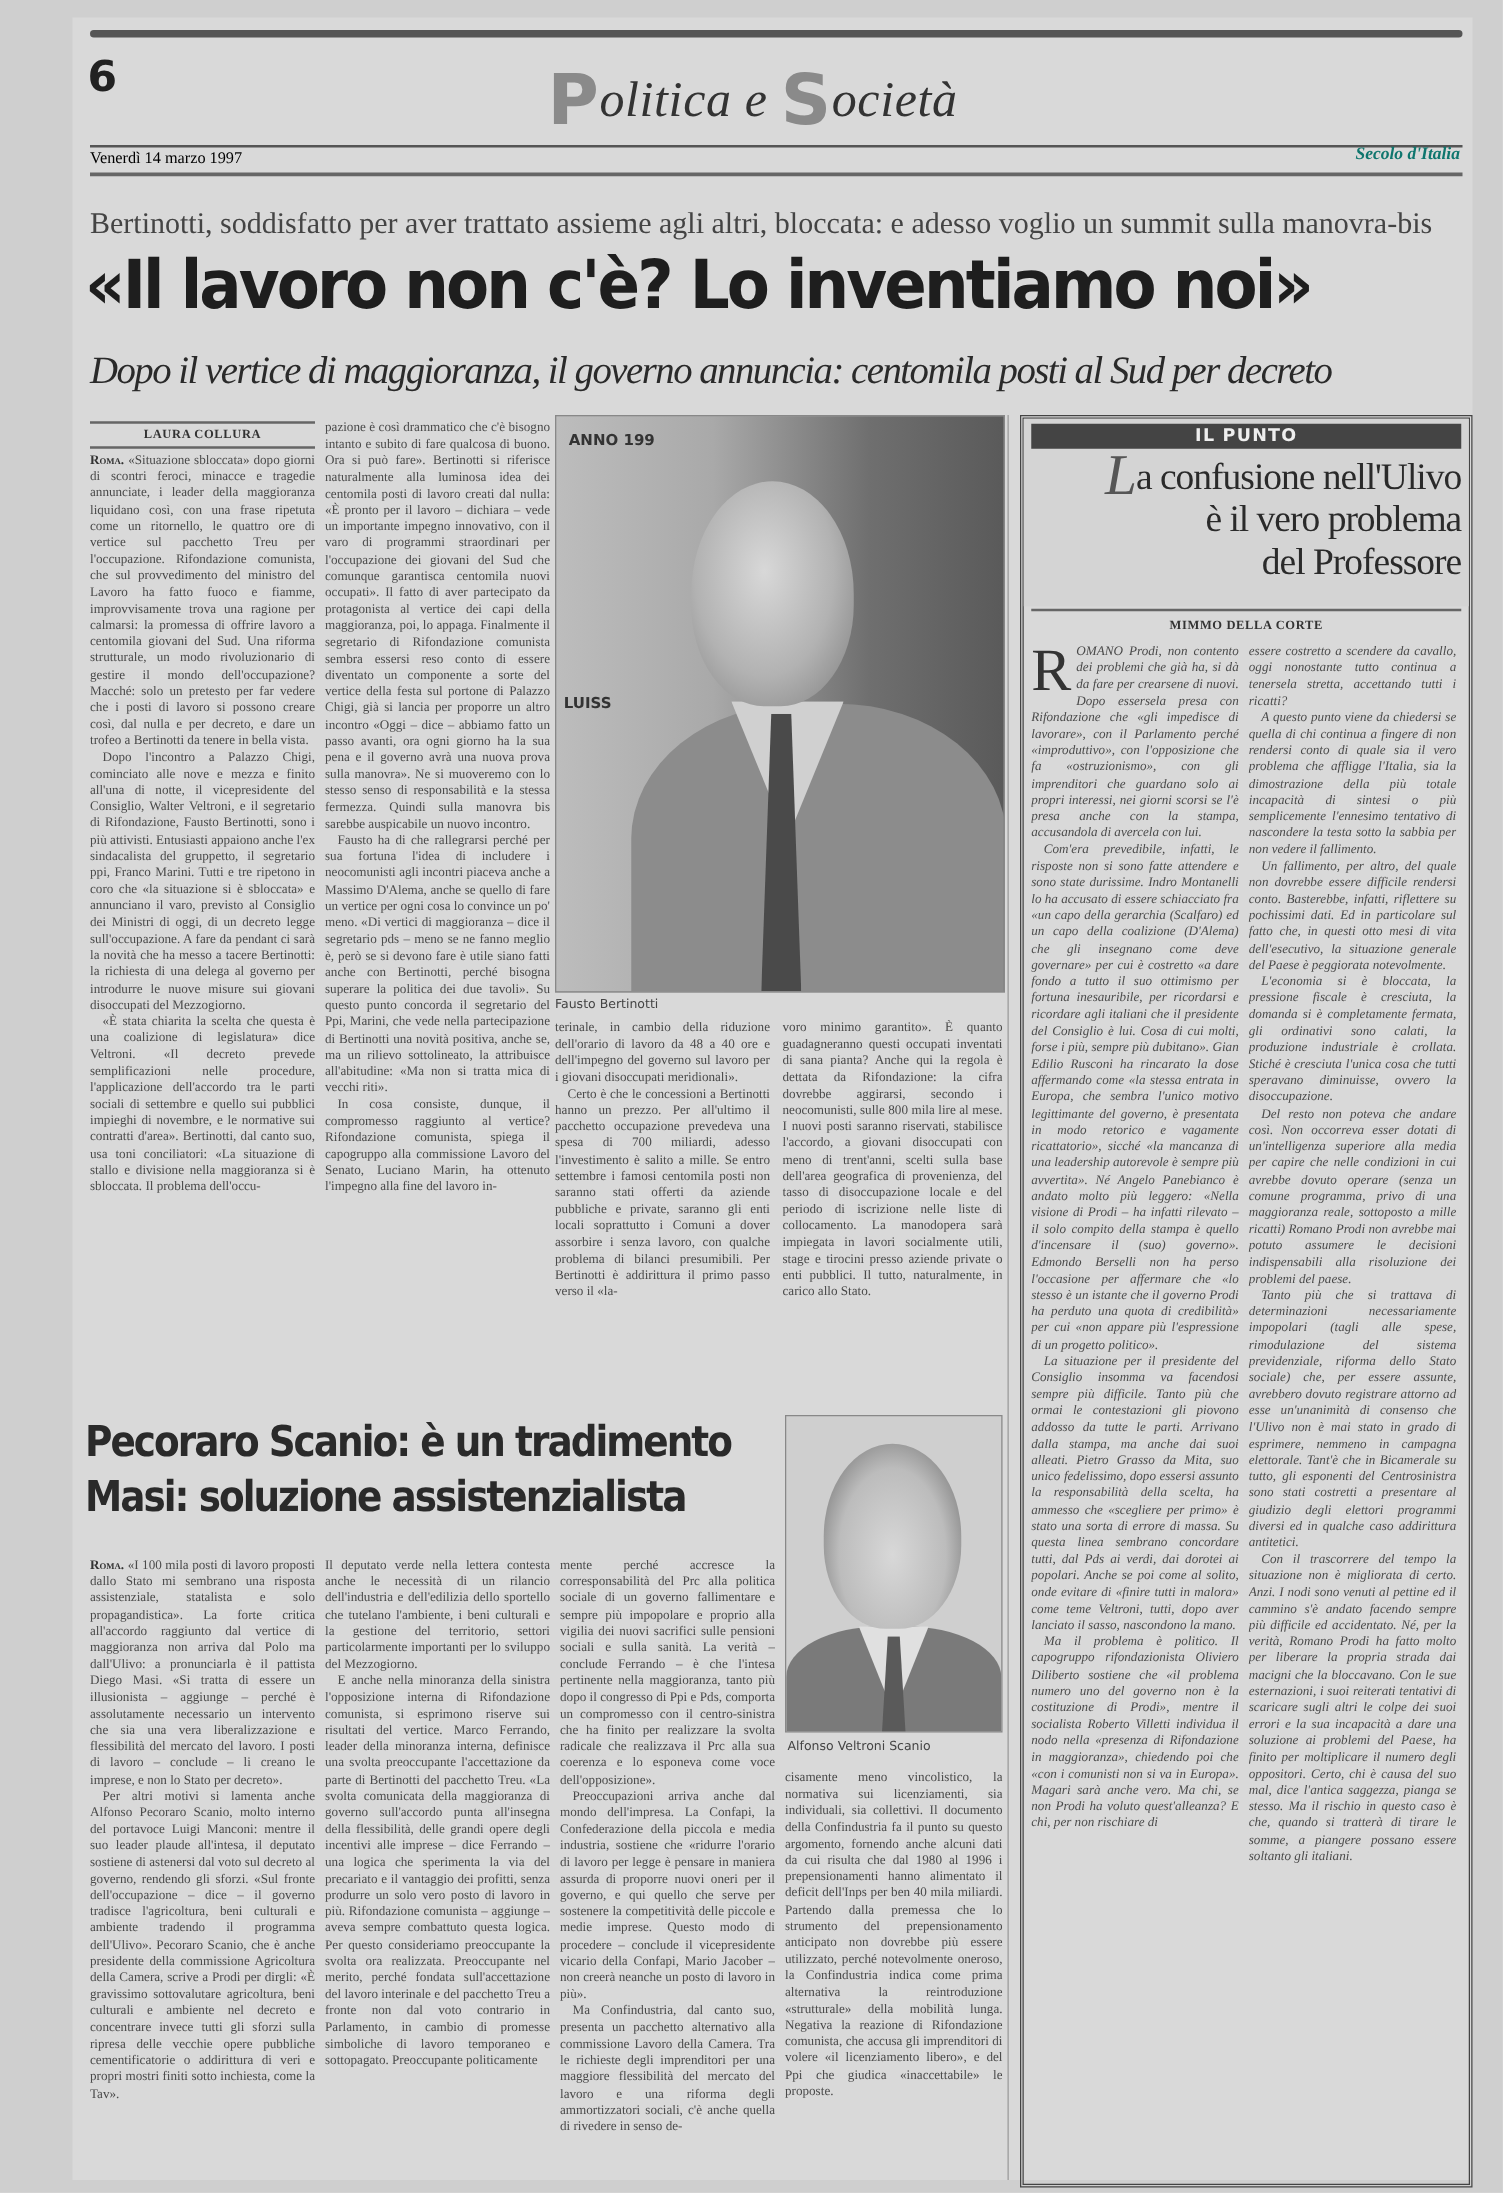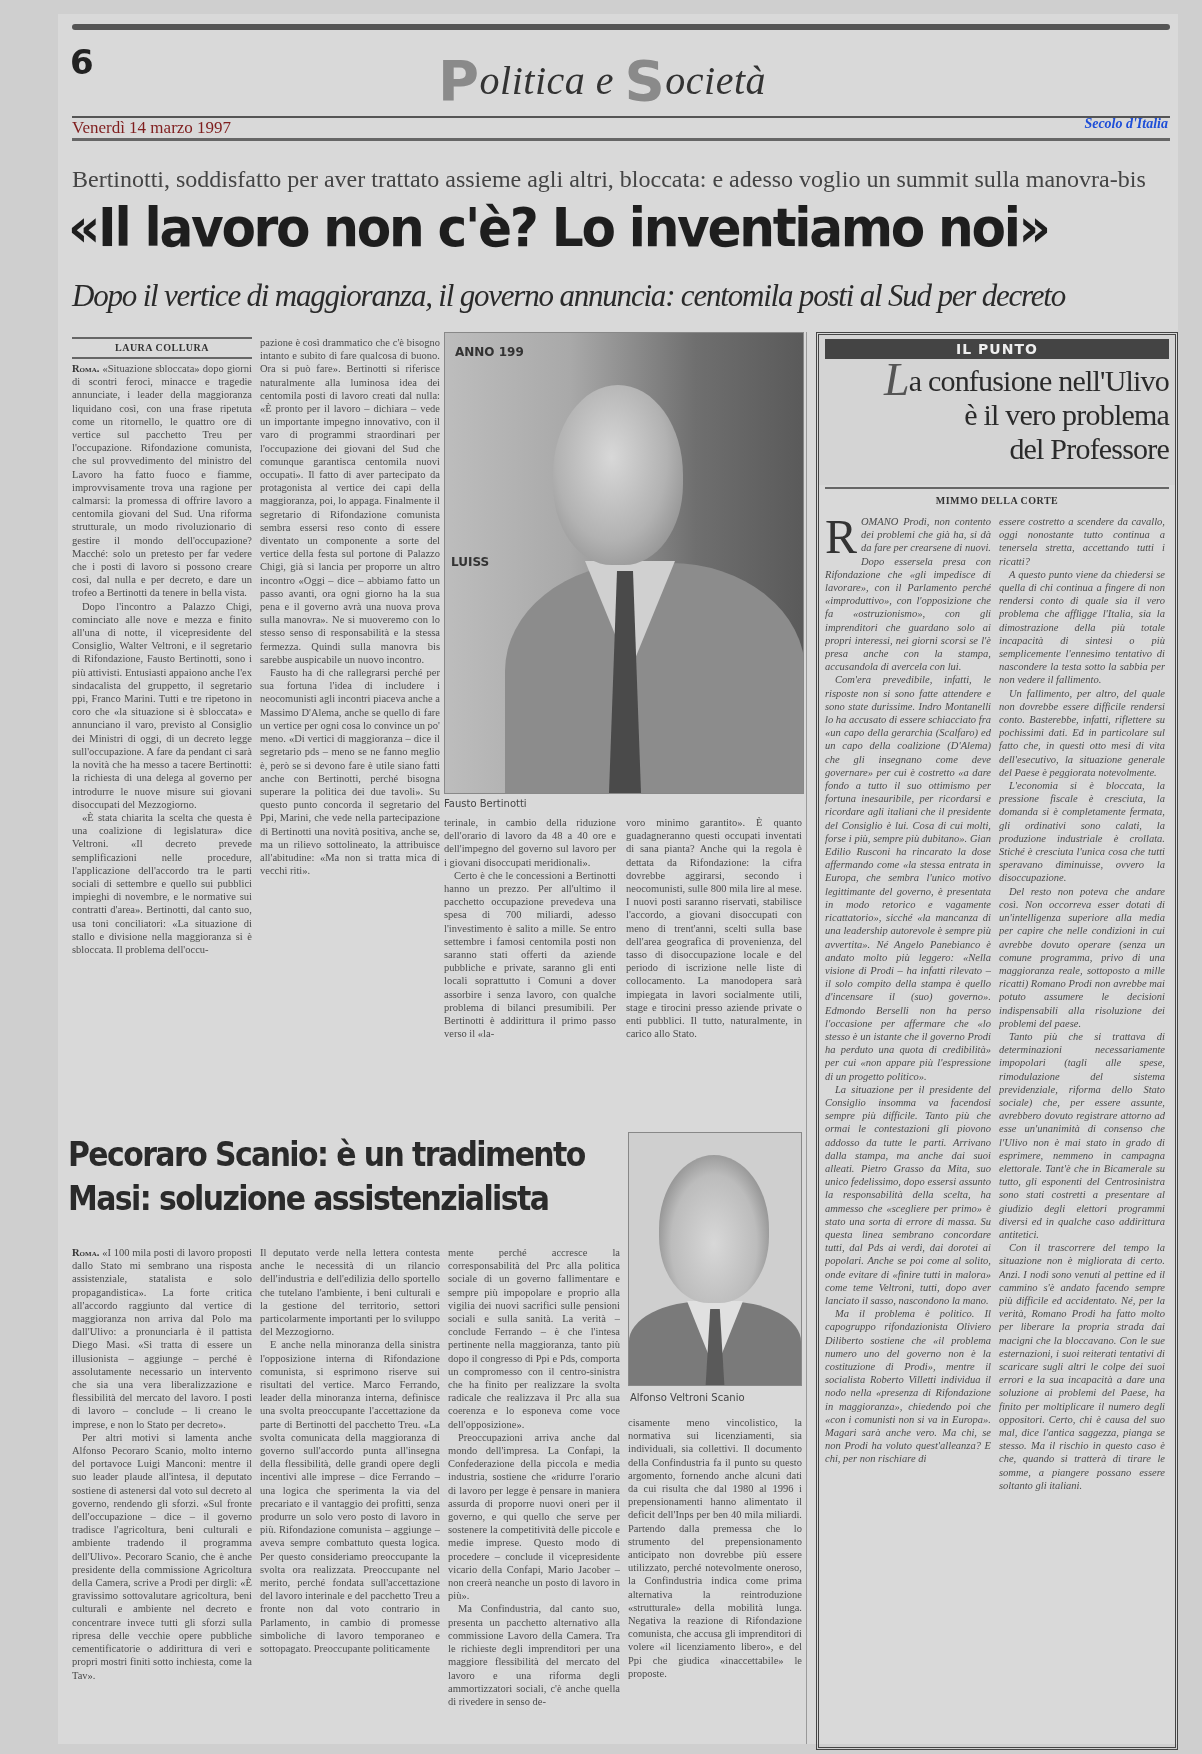--- a/index.html
+++ b/index.html
@@ -12,22 +12,22 @@
   }
   .page {
     position:absolute; left:58px; top:14px; width:1120px; height:1730px;
     background:#d9d9d9;
   }
   .rule-top { position:absolute; left:14px; right:8px; top:10px; height:6px; background:#555; border-radius:3px; }
   .page-num { position:absolute; left:12px; top:28px; font-family:"DejaVu Sans", sans-serif; font-weight:bold; font-size:34px; color:#222; }
   .section-title { position:absolute; left:380px; top:34px; font-family:"Liberation Serif", serif; font-style:italic; font-size:40px; color:#333; letter-spacing:0.5px; }
   .section-title .big { font-family:"DejaVu Sans", sans-serif; font-style:normal; font-weight:bold; font-size:56px; color:#8a8a8a; vertical-align:-6px; }
   .rule-mid { position:absolute; left:14px; right:8px; top:102px; height:2px; background:#555; }
-  .dateline { position:absolute; left:14px; top:104px; font-size:17px; color:#7f1d1d; }
-  .masthead { position:absolute; right:10px; top:102px; font-size:14px; font-weight:bold; color:#1d4ed8; font-style:italic; }
+  .dateline { position:absolute; left:14px; top:104px; font-size:13px; color:#000000; }
+  .masthead { position:absolute; right:10px; top:102px; font-size:14px; font-weight:bold; color:#0f766e; font-style:italic; }
   .rule-under { position:absolute; left:14px; right:8px; top:124px; height:3px; background:#666; }
 
   .kicker { position:absolute; left:14px; top:152px; width:1110px; font-size:24px; color:#444; white-space:nowrap; }
   .headline { position:absolute; left:10px; top:182px; font-family:"DejaVu Sans", sans-serif; font-weight:bold; font-size:54px; color:#1e1e1e; letter-spacing:-2.5px; white-space:nowrap; transform:scaleX(0.93); transform-origin:left; }
   .subhead { position:absolute; left:14px; top:264px; font-style:italic; font-size:31px; color:#2a2a2a; letter-spacing:-1.2px; white-space:nowrap; }
 
   .byline { position:absolute; font-family:Liberation Serif, serif; font-size:10px; font-weight:bold; text-align:center; color:#333; letter-spacing:0.5px; }
   .byline-rule { position:absolute; height:2px; background:#666; }
   .col-text { position:absolute; font-size:10.5px; line-height:13.2px; color:#4a4a4a; text-align:justify; overflow:hidden; }
   .col-text p { margin:0 0 0 0; text-indent:10px; }
@@ -79,20 +79,21 @@
 
   <div class="col-text" style="left:14px; top:348px; width:180px; height:715px;">
     <p style="text-indent:0"><span class="lead">Roma.</span> <span>«Situazione sbloccata» dopo giorni di scontri feroci, minacce e tragedie annunciate, i leader della maggioranza liquidano così, con una frase ripetuta come un ritornello, le quattro ore di vertice sul pacchetto Treu per l'occupazione. Rifondazione comunista, che sul provvedimento del ministro del Lavoro ha fatto fuoco e fiamme, improvvisamente trova una ragione per calmarsi: la promessa di offrire lavoro a centomila giovani del Sud. Una riforma strutturale, un modo rivoluzionario di gestire il mondo dell'occupazione? Macché: solo un pretesto per far vedere che i posti di lavoro si possono creare così, dal nulla e per decreto, e dare un trofeo a Bertinotti da tenere in bella vista.</span></p>
     <p>Dopo l'incontro a Palazzo Chigi, cominciato alle nove e mezza e finito all'una di notte, il vicepresidente del Consiglio, Walter Veltroni, e il segretario di Rifondazione, Fausto Bertinotti, sono i più attivisti. Entusiasti appaiono anche l'ex sindacalista del gruppetto, il segretario ppi, Franco Marini. Tutti e tre ripetono in coro che «la situazione si è sbloccata» e annunciano il varo, previsto al Consiglio dei Ministri di oggi, di un decreto legge sull'occupazione. A fare da pendant ci sarà la novità che ha messo a tacere Bertinotti: la richiesta di una delega al governo per introdurre le nuove misure sui giovani disoccupati del Mezzogiorno.</p>
     <p>«È stata chiarita la scelta che questa è una coalizione di legislatura» dice Veltroni. «Il decreto prevede semplificazioni nelle procedure, l'applicazione dell'accordo tra le parti sociali di settembre e quello sui pubblici impieghi di novembre, e le normative sui contratti d'area». Bertinotti, dal canto suo, usa toni conciliatori: «La situazione di stallo e divisione nella maggioranza si è sbloccata. Il problema dell'occu-</p>
   </div>
 
   <div class="col-text" style="left:202px; top:322px; width:180px; height:741px;">
     <p style="text-indent:0">pazione è così drammatico che c'è bisogno intanto e subito di fare qualcosa di buono. Ora si può fare». Bertinotti si riferisce naturalmente alla luminosa idea dei centomila posti di lavoro creati dal nulla: «È pronto per il lavoro – dichiara – vede un importante impegno innovativo, con il varo di programmi straordinari per l'occupazione dei giovani del Sud che comunque garantisca centomila nuovi occupati». Il fatto di aver partecipato da protagonista al vertice dei capi della maggioranza, poi, lo appaga. Finalmente il segretario di Rifondazione comunista sembra essersi reso conto di essere diventato un componente a sorte del vertice della festa sul portone di Palazzo Chigi, già si lancia per proporre un altro incontro «Oggi – dice – abbiamo fatto un passo avanti, ora ogni giorno ha la sua pena e il governo avrà una nuova prova sulla manovra». Ne si muoveremo con lo stesso senso di responsabilità e la stessa fermezza. Quindi sulla manovra bis sarebbe auspicabile un nuovo incontro.</p>
     <p>Fausto ha di che rallegrarsi perché per sua fortuna l'idea di includere i neocomunisti agli incontri piaceva anche a Massimo D'Alema, anche se quello di fare un vertice per ogni cosa lo convince un po' meno. «Di vertici di maggioranza – dice il segretario pds – meno se ne fanno meglio è, però se si devono fare è utile siano fatti anche con Bertinotti, perché bisogna superare la politica dei due tavoli». Su questo punto concorda il segretario del Ppi, Marini, che vede nella partecipazione di Bertinotti una novità positiva, anche se, ma un rilievo sottolineato, la attribuisce all'abitudine: «Ma non si tratta mica di vecchi riti».</p>
+    <p>In cosa consiste, dunque, il compromesso raggiunto al vertice? Rifondazione comunista, spiega il capogruppo alla commissione Lavoro del Senato, Luciano Marin, ha ottenuto l'impegno alla fine del lavoro in-</p>
   </div>
 
   <div class="photo" style="left:386px; top:318px; width:358px; height:460px;">
     <div class="bg1"></div>
     <div class="sign" style="left:10px; top:12px;">ANNO 199</div>
     <div class="sign" style="left:6px; top:222px;">LUISS</div>
     <div class="body-shape" style="left:60px; top:230px; width:300px; height:240px;"></div>
     <div class="shirt" style="left:140px; top:228px; width:90px; height:110px;"></div>
     <div class="tie" style="left:160px; top:238px; width:40px; height:222px;"></div>
     <div class="head" style="left:108px; top:52px; width:130px; height:180px;"></div>

